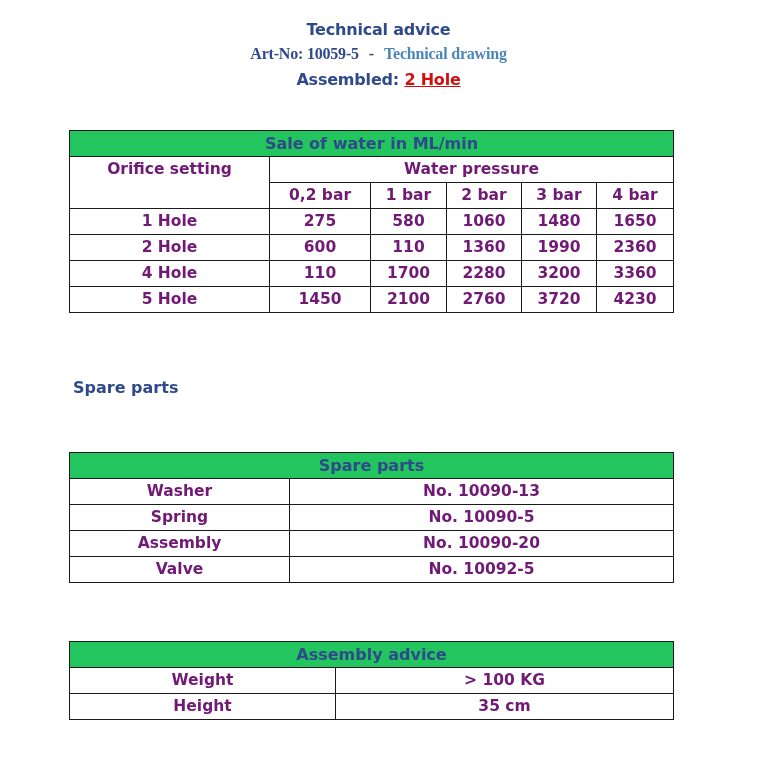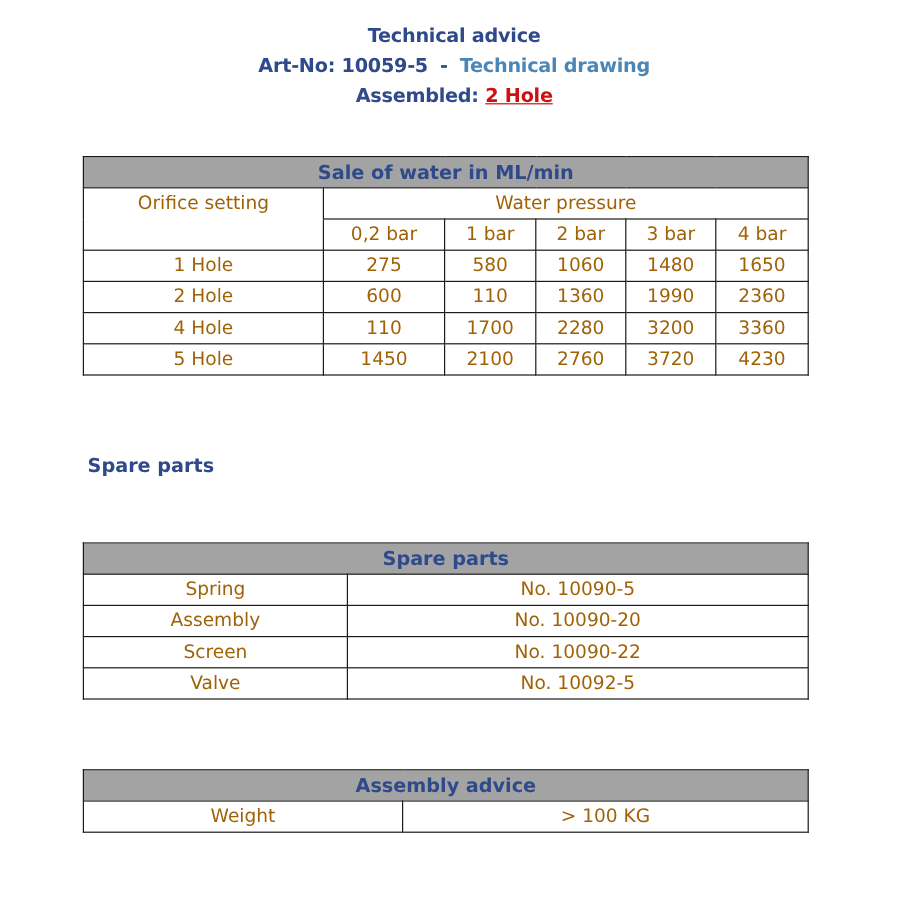--- a/index.html
+++ b/index.html
@@ -1,29 +1,29 @@
 <!DOCTYPE html>
 <html><head>
 <meta charset="utf-8">
 <style>
   html, body { margin:0; padding:0; background:#ffffff; }
   body { width:757px; height:757px; position:relative; overflow:hidden;
          font-family:"DejaVu Sans", "Liberation Sans", sans-serif; color:#3a3a3a; }
   .head { position:absolute; left:0; width:757px; text-align:center; font-weight:bold;
           font-size:16px; color:#2f4a8a; letter-spacing:-0.2px; }
   .h1 { top:20px; }
-  .h2 { top:45px; }
+  .h2 { top:45px;font-family:Liberation Serif, serif; }
   .h3 { top:70px; }
   .link-blue { color:#4a87b8; }
   .red { color:#d01010; text-decoration:underline; }
   .sep { margin:0 10px; }
   table { position:absolute; border-collapse:collapse; table-layout:fixed; font-size:15.5px; }
   td, th { border:1px solid #1a1a1a; text-align:center; padding:0; height:25px; line-height:25px;
-           font-weight:normal; white-space:nowrap; overflow:hidden; color:#a16207; }
-  th.title { background:#a3a3a3; color:#2f4a8a; font-weight:bold; font-size:16px; }
+           font-weight:bold; white-space:nowrap; overflow:hidden; color:#701a75; }
+  th.title { background:#22c55e; color:#2f4a8a; font-weight:bold; font-size:16px; }
   .t1 { left:69px; top:130px; width:604px; }
   .t2 { left:69px; top:452px; width:604px; }
   .t3 { left:69px; top:641px; width:604px; }
   .section { position:absolute; left:73px; top:378px; font-weight:bold; font-size:16px; color:#2f4a8a; }
   .noborder-b { border-bottom:none; }
   .noborder-t { border-top:none; }
 </style>
 </head>
 <body>
 
@@ -101,30 +101,30 @@
 <table class="t2">
   <colgroup>
       <col style="width:220px">
       <col style="width:384px">
     </colgroup>
   <tbody>
       <tr>
         <th class="title" colspan="2">Spare parts</th>
       </tr>
   <tr>
+    <td>Washer</td>
+    <td>No. 10090-13</td>
+  </tr>
+  <tr>
     <td>Spring</td>
     <td>No. 10090-5</td>
   </tr>
   <tr>
     <td>Assembly</td>
     <td>No. 10090-20</td>
-  </tr>
-  <tr>
-    <td>Screen</td>
-    <td>No. 10090-22</td>
   </tr>
   <tr>
     <td>Valve</td>
     <td>No. 10092-5</td>
   </tr>
 </tbody>
   </table>
 
 <table class="t3">
   <colgroup>
@@ -132,14 +132,18 @@
       <col style="width:338px">
     </colgroup>
   <tbody>
       <tr>
         <th class="title" colspan="2">Assembly advice</th>
       </tr>
   <tr>
     <td>Weight</td>
     <td>&gt; 100 KG</td>
   </tr>
+  <tr>
+    <td>Height</td>
+    <td>35 cm</td>
+  </tr>
 </tbody>
   </table>
 
 </body></html>

